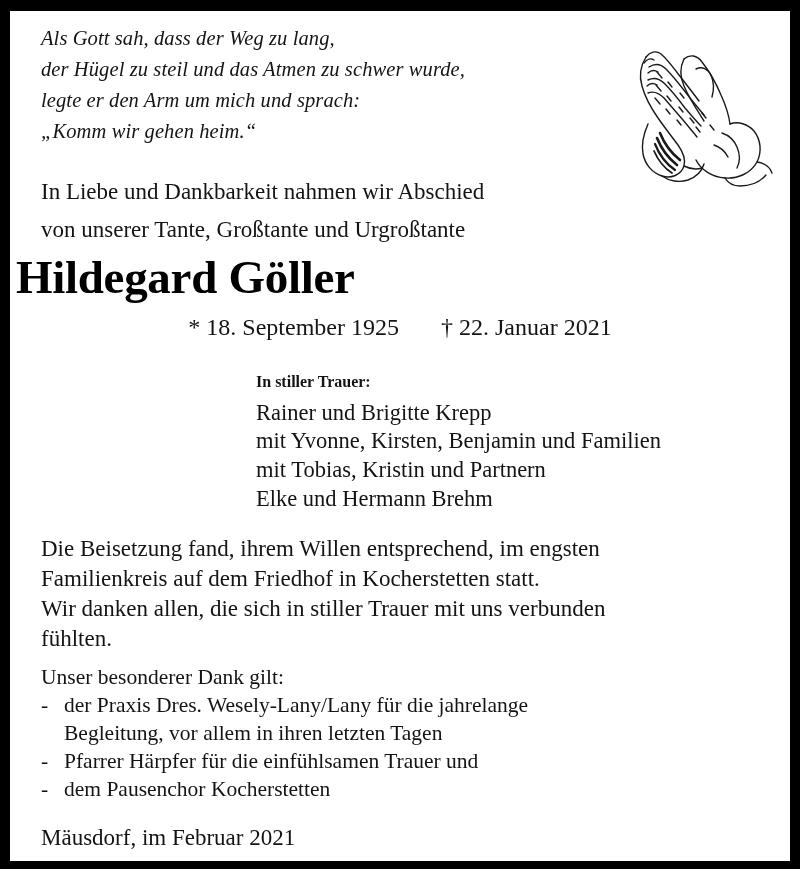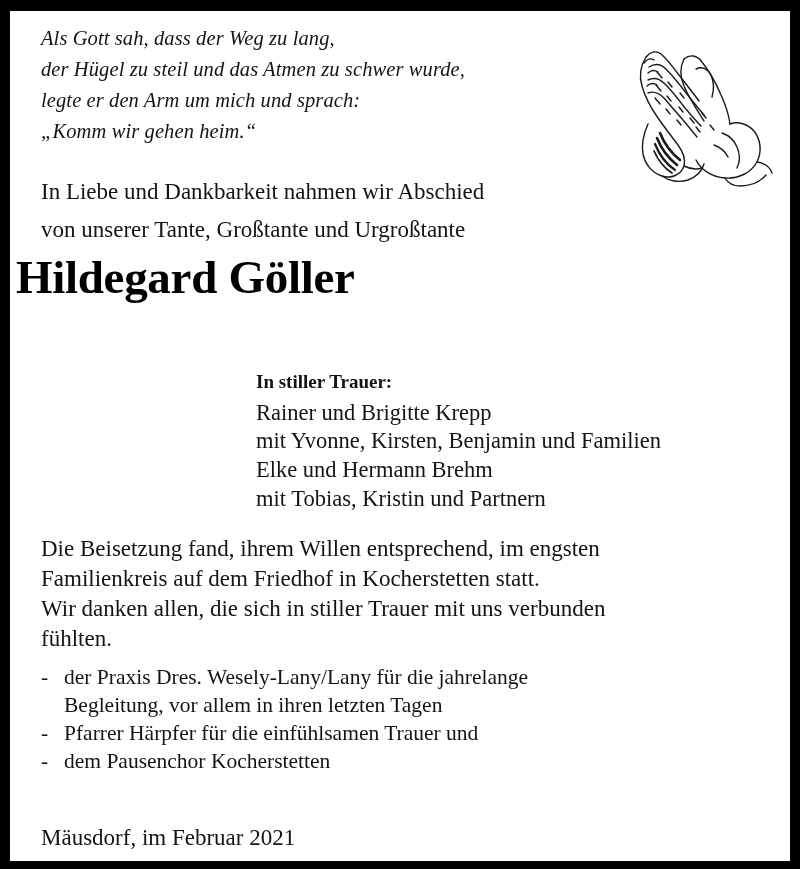--- a/index.html
+++ b/index.html
@@ -100,21 +100,21 @@
   .mourners {
     position: absolute;
     left: 246px;
     top: 357px;
     font-size: 22.5px;
     line-height: 28.7px;
     color: #141414;
   }
   .mourners .lead {
     font-weight: bold;
-    font-size: 19px;
+    font-size: 16px;
     margin-bottom: 2px;
   }
   .mourners div { white-space: pre; }
 
   
   .burial {
     position: absolute;
     left: 31px;
     top: 523px;
     width: 730px;
@@ -224,37 +224,45 @@
       <div>„Komm wir gehen heim.“</div>
     </div>
 
     <div class="intro">
       <div>In Liebe und Dankbarkeit nahmen wir Abschied</div>
       <div>von unserer Tante, Großtante und Urgroßtante</div>
     </div>
 
     <div class="name">Hildegard Göller</div>
 
+    <div class="dates">
+      <span>*</span>
+      <span>18. September 1925</span>
+      <span class="gap"></span>
+      <span>†</span>
+      <span>22. Januar 2021</span>
+    </div>
 
     <div class="mourners">
       <div class="lead">In stiller Trauer:</div>
       <div>Rainer und Brigitte Krepp</div>
       <div>mit Yvonne, Kirsten, Benjamin und Familien</div>
+      <div>mit Tobias, Kristin und Partnern</div>
       <div>Elke und Hermann Brehm</div>
-      <div>mit Tobias, Kristin und Partnern</div>
     </div>
 
     <div class="burial">
       <div>Die Beisetzung fand, ihrem Willen entsprechend, im engsten</div>
       <div>Familienkreis auf dem Friedhof in Kocherstetten statt.</div>
       <div>Wir danken allen, die sich in stiller Trauer mit uns verbunden</div>
       <div>fühlten.</div>
     </div>
 
     <div class="thanks">
+      <div class="thanks-lead">Unser besonderer Dank gilt:</div>
 
       <div class="thanks-item">
         <span class="dash">-</span>
         <span class="item-text">der Praxis Dres. Wesely-Lany/Lany für die jahrelange</span>
       </div>
       <div class="thanks-item">
         <span class="dash"></span>
         <span class="item-text">Begleitung, vor allem in ihren letzten Tagen</span>
       </div>
 

